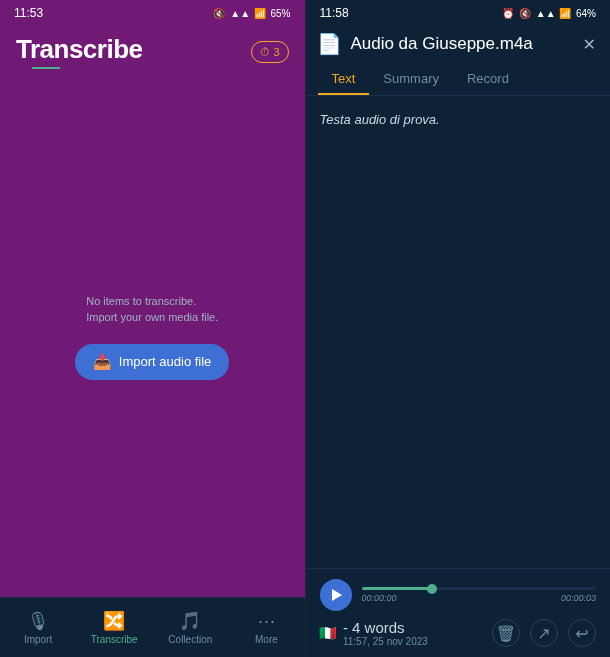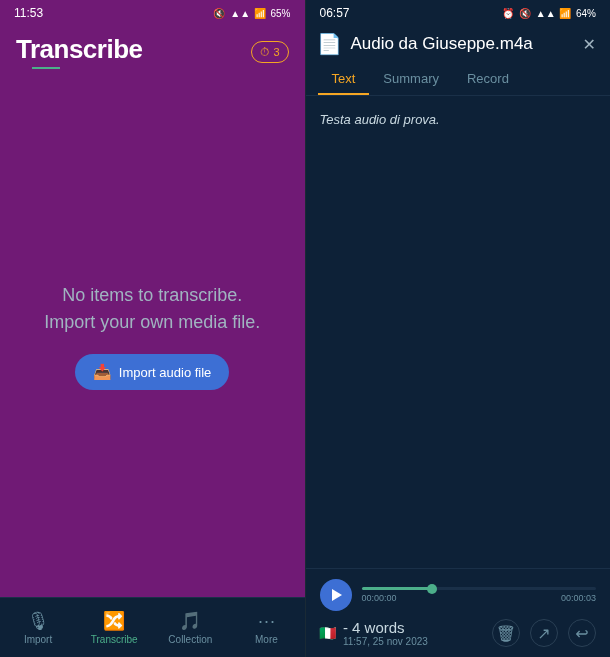--- a/index.html
+++ b/index.html
@@ -82,23 +82,23 @@
     .left-content {
       flex: 1;
       display: flex;
       flex-direction: column;
       align-items: center;
       justify-content: center;
       padding: 20px;
     }
 
     .empty-state-text {
-      text-align: center;
+      text-align: left;
       color: #a0b4c0;
-      font-size: 18px;
+      font-size: 11px;
       line-height: 1.5;
       margin-bottom: 18px;
     }
 
     .import-button {
       background: #3d6fd4;
       color: white;
       border: none;
       border-radius: 20px;
       padding: 9px 18px;
@@ -240,20 +240,21 @@
     .audio-player {
       padding: 10px 14px 6px 14px;
       border-top: 1px solid #1a3048;
     }
 
     .player-row {
       display: flex;
       align-items: center;
       gap: 10px;
       margin-bottom: 4px;
+      font-style: italic;
     }
 
     .play-btn {
       width: 32px;
       height: 32px;
       border-radius: 50%;
       background: #3d6fd4;
       border: none;
       display: flex;
       align-items: center;
@@ -403,21 +404,21 @@
     </div>
   </div>
 
 </div>
 
 <div class="divider"></div>
 
 <div class="right-panel">
 
   <div class="right-status-bar">
-    <span class="time">06:57</span>
+    <span class="time">11:58</span>
     <div class="icons">
       <span class="status-icon">⏰</span>
       <span class="status-icon">🔇</span>
       <span class="status-icon">▲▲</span>
       <span class="status-icon">📶</span>
       <span class="status-icon">64%</span>
     </div>
   </div>
 
   <div class="right-header">

